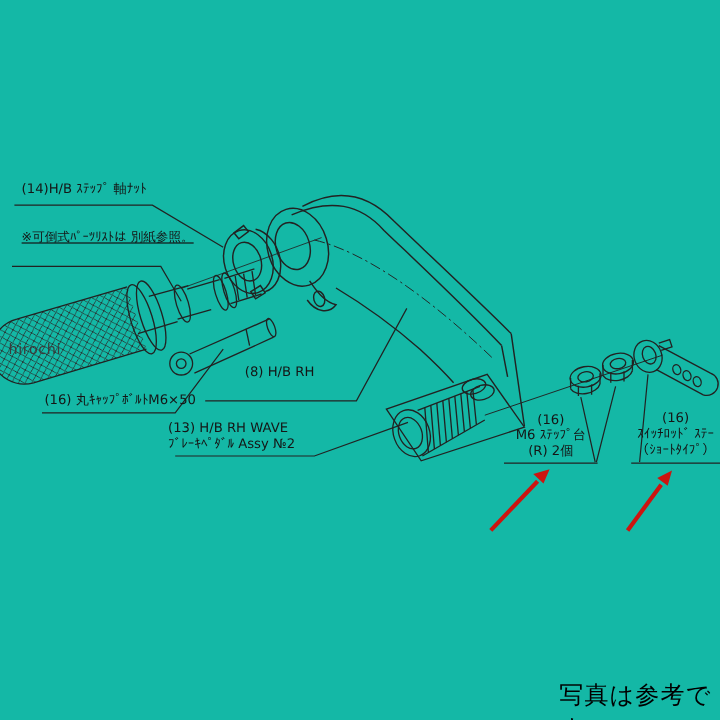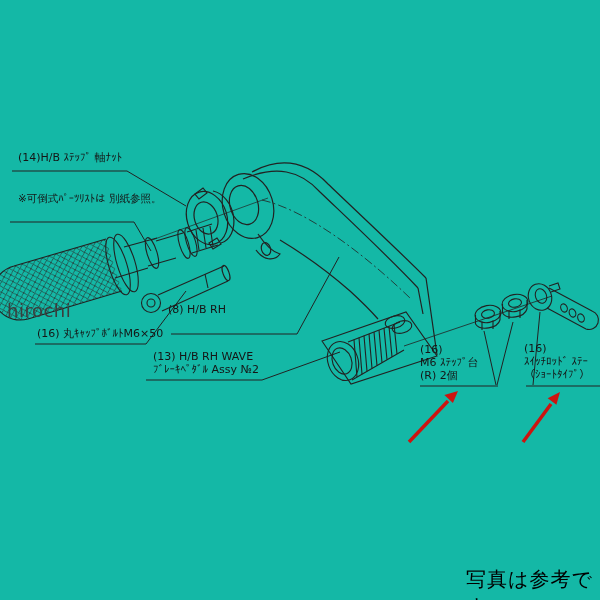--- a/index.html
+++ b/index.html
@@ -1,22 +1,22 @@
 <!DOCTYPE html>
 <html><head>
 <meta charset="utf-8">
 <style>
   html,body{margin:0;padding:0;background:#fff;}
   #stage{position:relative;width:600px;height:600px;background:#14b8a6;overflow:hidden;
          font-family:"DejaVu Sans","Liberation Sans",sans-serif;color:#111;}
   svg{position:absolute;left:0;top:0;}
   .lbl{position:absolute;font-size:11px;line-height:13px;white-space:nowrap;color:#151515;}
-  .lbl.center{text-align:left;}
+  .lbl.center{text-align:center;}
   .sm{font-size:10.5px;}
-  #watermark{position:absolute;left:7px;top:300px;font-size:18px;color:#3c3c3c;letter-spacing:.5px;}
+  #watermark{position:absolute;left:7px;top:284px;font-size:12px;color:#3c3c3c;letter-spacing:.5px;}
   #caption{position:absolute;left:466px;top:566px;font-size:20px;color:#000;letter-spacing:1px;}
 </style>
 </head>
 <body>
 
 <div id="stage">
 
   <svg width="600" height="600" viewBox="0 0 600 600">
     <defs>
       <pattern id="knurl" width="7" height="7" patternUnits="userSpaceOnUse" patternTransform="rotate(-17)">
@@ -129,32 +129,32 @@
       <line x1="523" y1="442" x2="551" y2="404" stroke="#cd1410" stroke-width="3.5"></line>
       <polygon points="560,392 556.4,404.8 547.7,398.3" fill="#cd1410"></polygon>
     </g>
   </svg>
 
   <div class="lbl" style="left:18px;top:151px;">
     <div>(14)H/B ｽﾃｯﾌﾟ 軸ﾅｯﾄ</div>
   </div>
 
   <div class="lbl" style="left:12px;top:192px;">
-    <div class="sm" style="padding-left:6px;">※可倒式ﾊﾟｰﾂﾘｽﾄは 別紙参照。</div>
+    <div class="sm" style="padding-left:6px;text-decoration:underline;">※可倒式ﾊﾟｰﾂﾘｽﾄは 別紙参照。</div>
   </div>
 
   <div class="lbl" style="left:37px;top:327px;">
     <div>(16) 丸ｷｬｯﾌﾟﾎﾞﾙﾄM6×50</div>
   </div>
 
   <div class="lbl center" style="left:168px;top:303px;width:130px;">
     <div>(8) H/B RH</div>
   </div>
 
-  <div class="lbl" style="left:153px;top:350px;">
+  <div class="lbl" style="left:140px;top:350px;">
     <div>(13) H/B RH WAVE</div>
     <div>ﾌﾞﾚｰｷﾍﾟﾀﾞﾙ Assy №2</div>
   </div>
 
   <div class="lbl center" style="left:420px;top:343px;width:78px;">
     <div>(16)</div>
     <div>M6 ｽﾃｯﾌﾟ台</div>
     <div>(R)  2個</div>
   </div>
 

